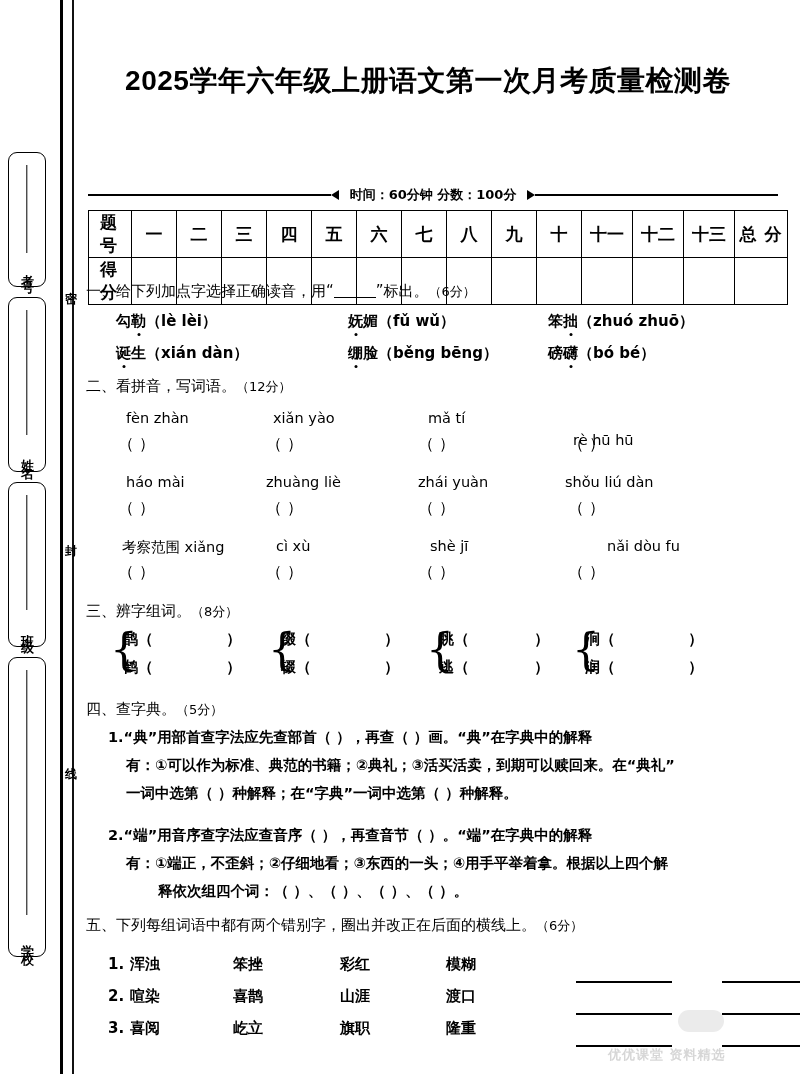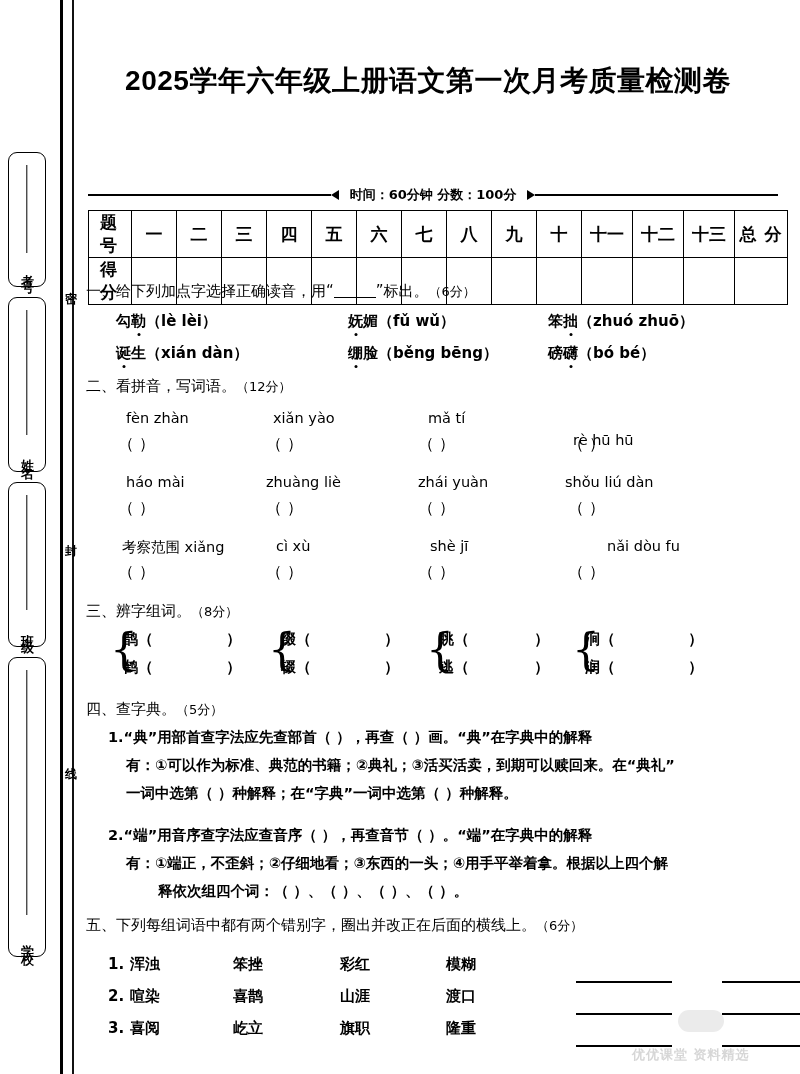--- a/index.html
+++ b/index.html
@@ -336,14 +336,14 @@
     <span class="w" style="left:0px;">3.</span>
     <span class="w" style="left:22px;">喜阅</span>
     <span class="w" style="left:125px;">屹立</span>
     <span class="w" style="left:232px;">旗职</span>
     <span class="w" style="left:338px;">隆重</span>
   </div>
   <div class="ansline" style="left:498px;top:1045px;width:96px;"></div>
   <div class="ansline" style="left:644px;top:1045px;width:96px;"></div>
 
   <div class="wm-badge" style="left:600px;top:1010px;"></div>
-  <div class="watermark" style="left:530px;top:1046px;margin-left:24px;">优优课堂 资料精选</div>
+  <div class="watermark" style="left:530px;top:1046px;">优优课堂 资料精选</div>
 </div>
 
 </body></html>

